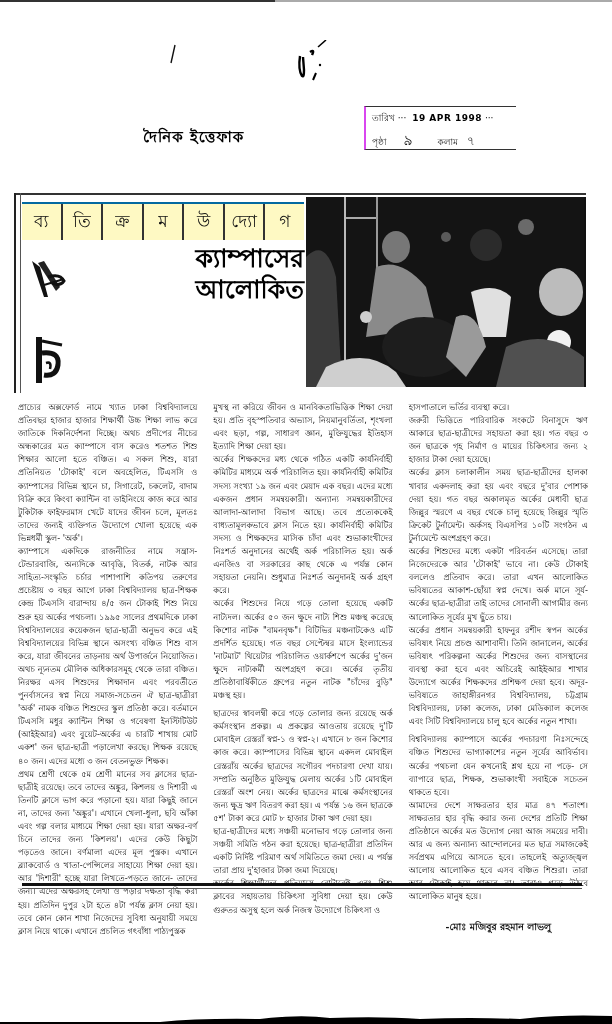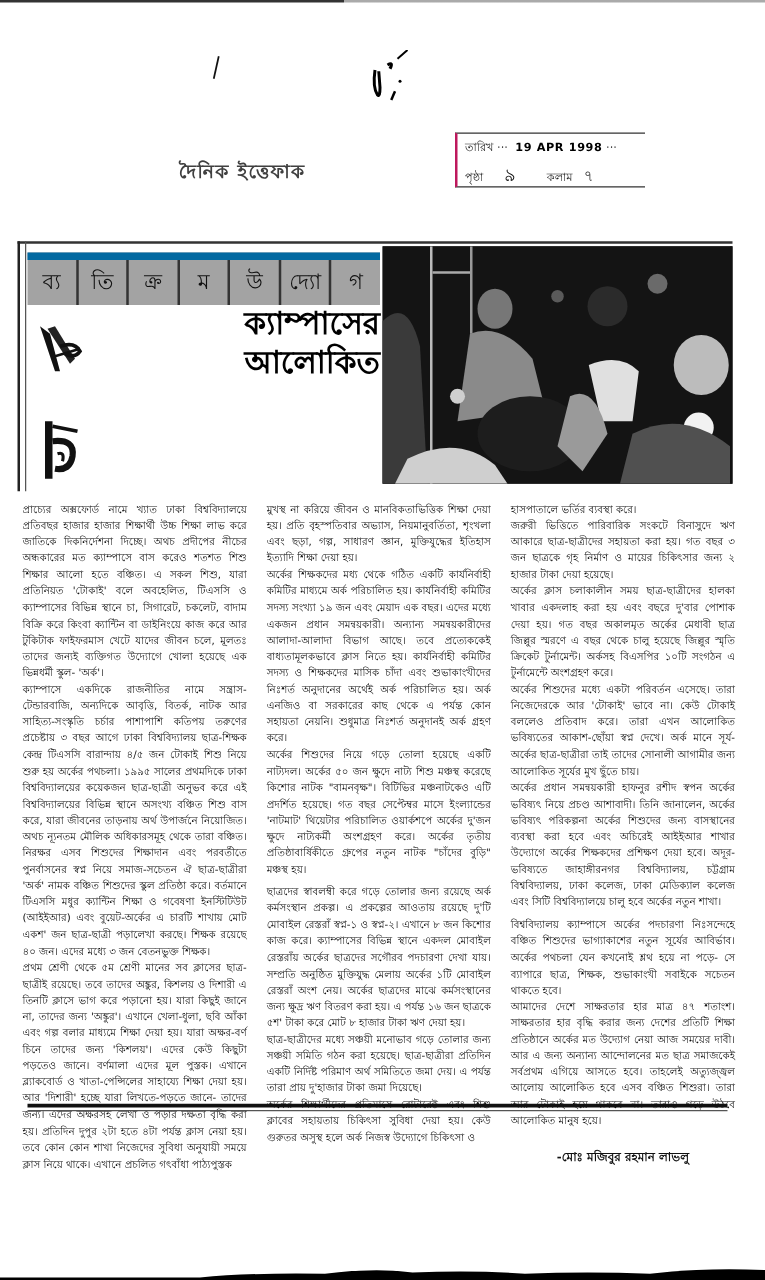--- a/index.html
+++ b/index.html
@@ -4,38 +4,38 @@
 <style>
   html, body { margin: 0; padding: 0; }
   body {
     width: 612px; height: 1024px; background: #ffffff; position: relative; overflow: hidden;
     font-family: "DejaVu Sans", sans-serif; color: #111;
   }
   .abs { position: absolute; }
   .top-strip { left: 0; top: 0; width: 612px; height: 2px; background: linear-gradient(90deg,#333 0 45%,#aaa 45% 100%); }
   .pen-mark { left: 290px; top: 40px; width: 50px; height: 45px; }
   .slash-mark { left: 168px; top: 44px; width: 10px; height: 20px; }
-  .masthead { left: 143px; top: 125px; font-size: 15px; font-weight: bold; letter-spacing: 1px; color: #404040; font-family: "DejaVu Serif", serif; }
-  .date-box { left: 364px; top: 106px; width: 150px; height: 42px; border-left: 2px solid #be185d; border-top: 1px solid #333; border-bottom: 1px solid #333; font-size: 9px; }
+  .masthead { left: 143px; top: 125px; font-size: 15px; font-weight: bold; letter-spacing: 1px; color: #000000; font-family: "DejaVu Serif", serif; }
+  .date-box { left: 364px; top: 106px; width: 150px; height: 42px; border-left: 2px solid #d946ef; border-top: 1px solid #333; border-bottom: 1px solid #333; font-size: 9px; }
   .date-row { position: absolute; left: 6px; white-space: nowrap; }
   .date-row1 { top: 4px; }
   .date-row2 { top: 22px; }
   .date-label { color: #222; }
   .date-value { font-weight: bold; color: #000; margin-left: 3px; letter-spacing: 0.5px; }
   .page-hand { font-family: "DejaVu Serif", serif; font-size: 14px; margin-left: 14px; }
   .col-label { margin-left: 22px; }
   .col-hand { font-family: "DejaVu Serif", serif; font-size: 12px; margin-left: 6px; color: #333; }
 
   .article { left: 14px; top: 193px; width: 572px; height: 697px; }
   .frame-top { left: 0; top: 0; width: 572px; height: 2px; background: #333; }
   .frame-left { left: 0; top: 0; width: 4px; height: 200px; border-left: 2px solid #222; border-right: 1px solid #555; }
   .frame-bottom { left: 8px; top: 690px; width: 560px; height: 3px; background: #111; }
   .frame-bottom2 { left: 8px; top: 695px; width: 560px; height: 1px; background: #555; }
 
-  .kicker { left: 8px; top: 9px; width: 282px; height: 36px; display: flex; background: #a3a3a3; border-top: 6px solid #0369a1; }
+  .kicker { left: 8px; top: 9px; width: 282px; height: 36px; display: flex; background: #fef9c3; border-top: 2px solid #0369a1; }
   .kicker-cell { flex: 1; display: flex; align-items: center; justify-content: center; font-size: 17px; border-right: 2px solid #333; color: #111; }
   .kicker-cell:last-child { border-right: none; }
 
   .headline { left: 95px; top: 50px; width: 195px; text-align: right; font-size: 25px; line-height: 31px; font-weight: bold; color: #000; }
   .logo-1 { left: 16px; top: 64px; width: 36px; height: 46px; }
   .logo-2 { left: 18px; top: 140px; width: 32px; height: 54px; }
 
   .photo { left: 292px; top: 4px; width: 278px; height: 190px; background: #111; overflow: hidden; border-right: 2px solid #111; }
 
   .columns { left: 4px; top: 208px; width: 570px; display: flex; gap: 16px; }

